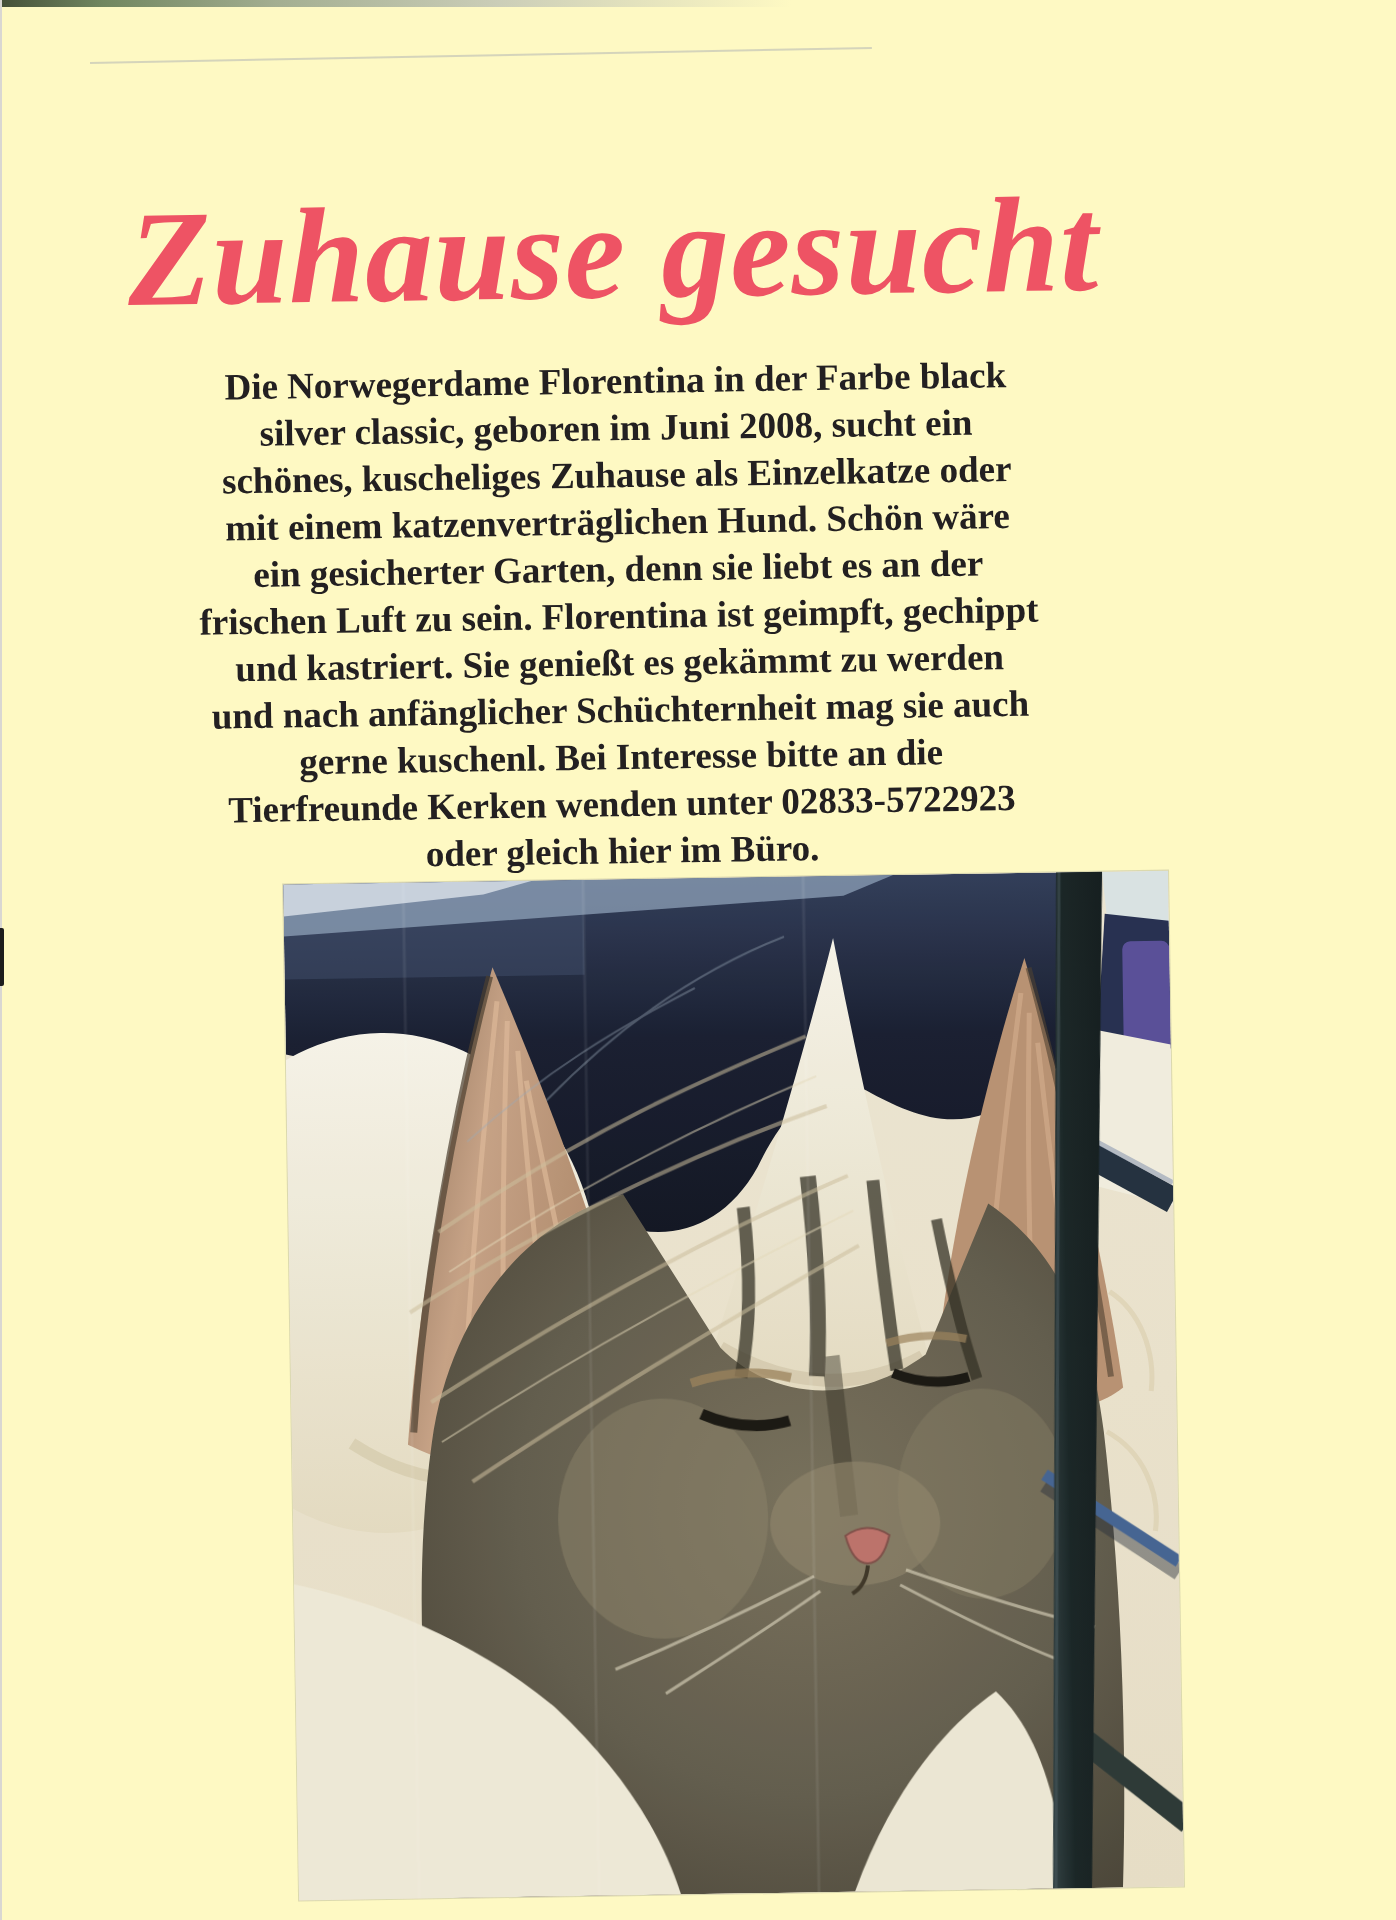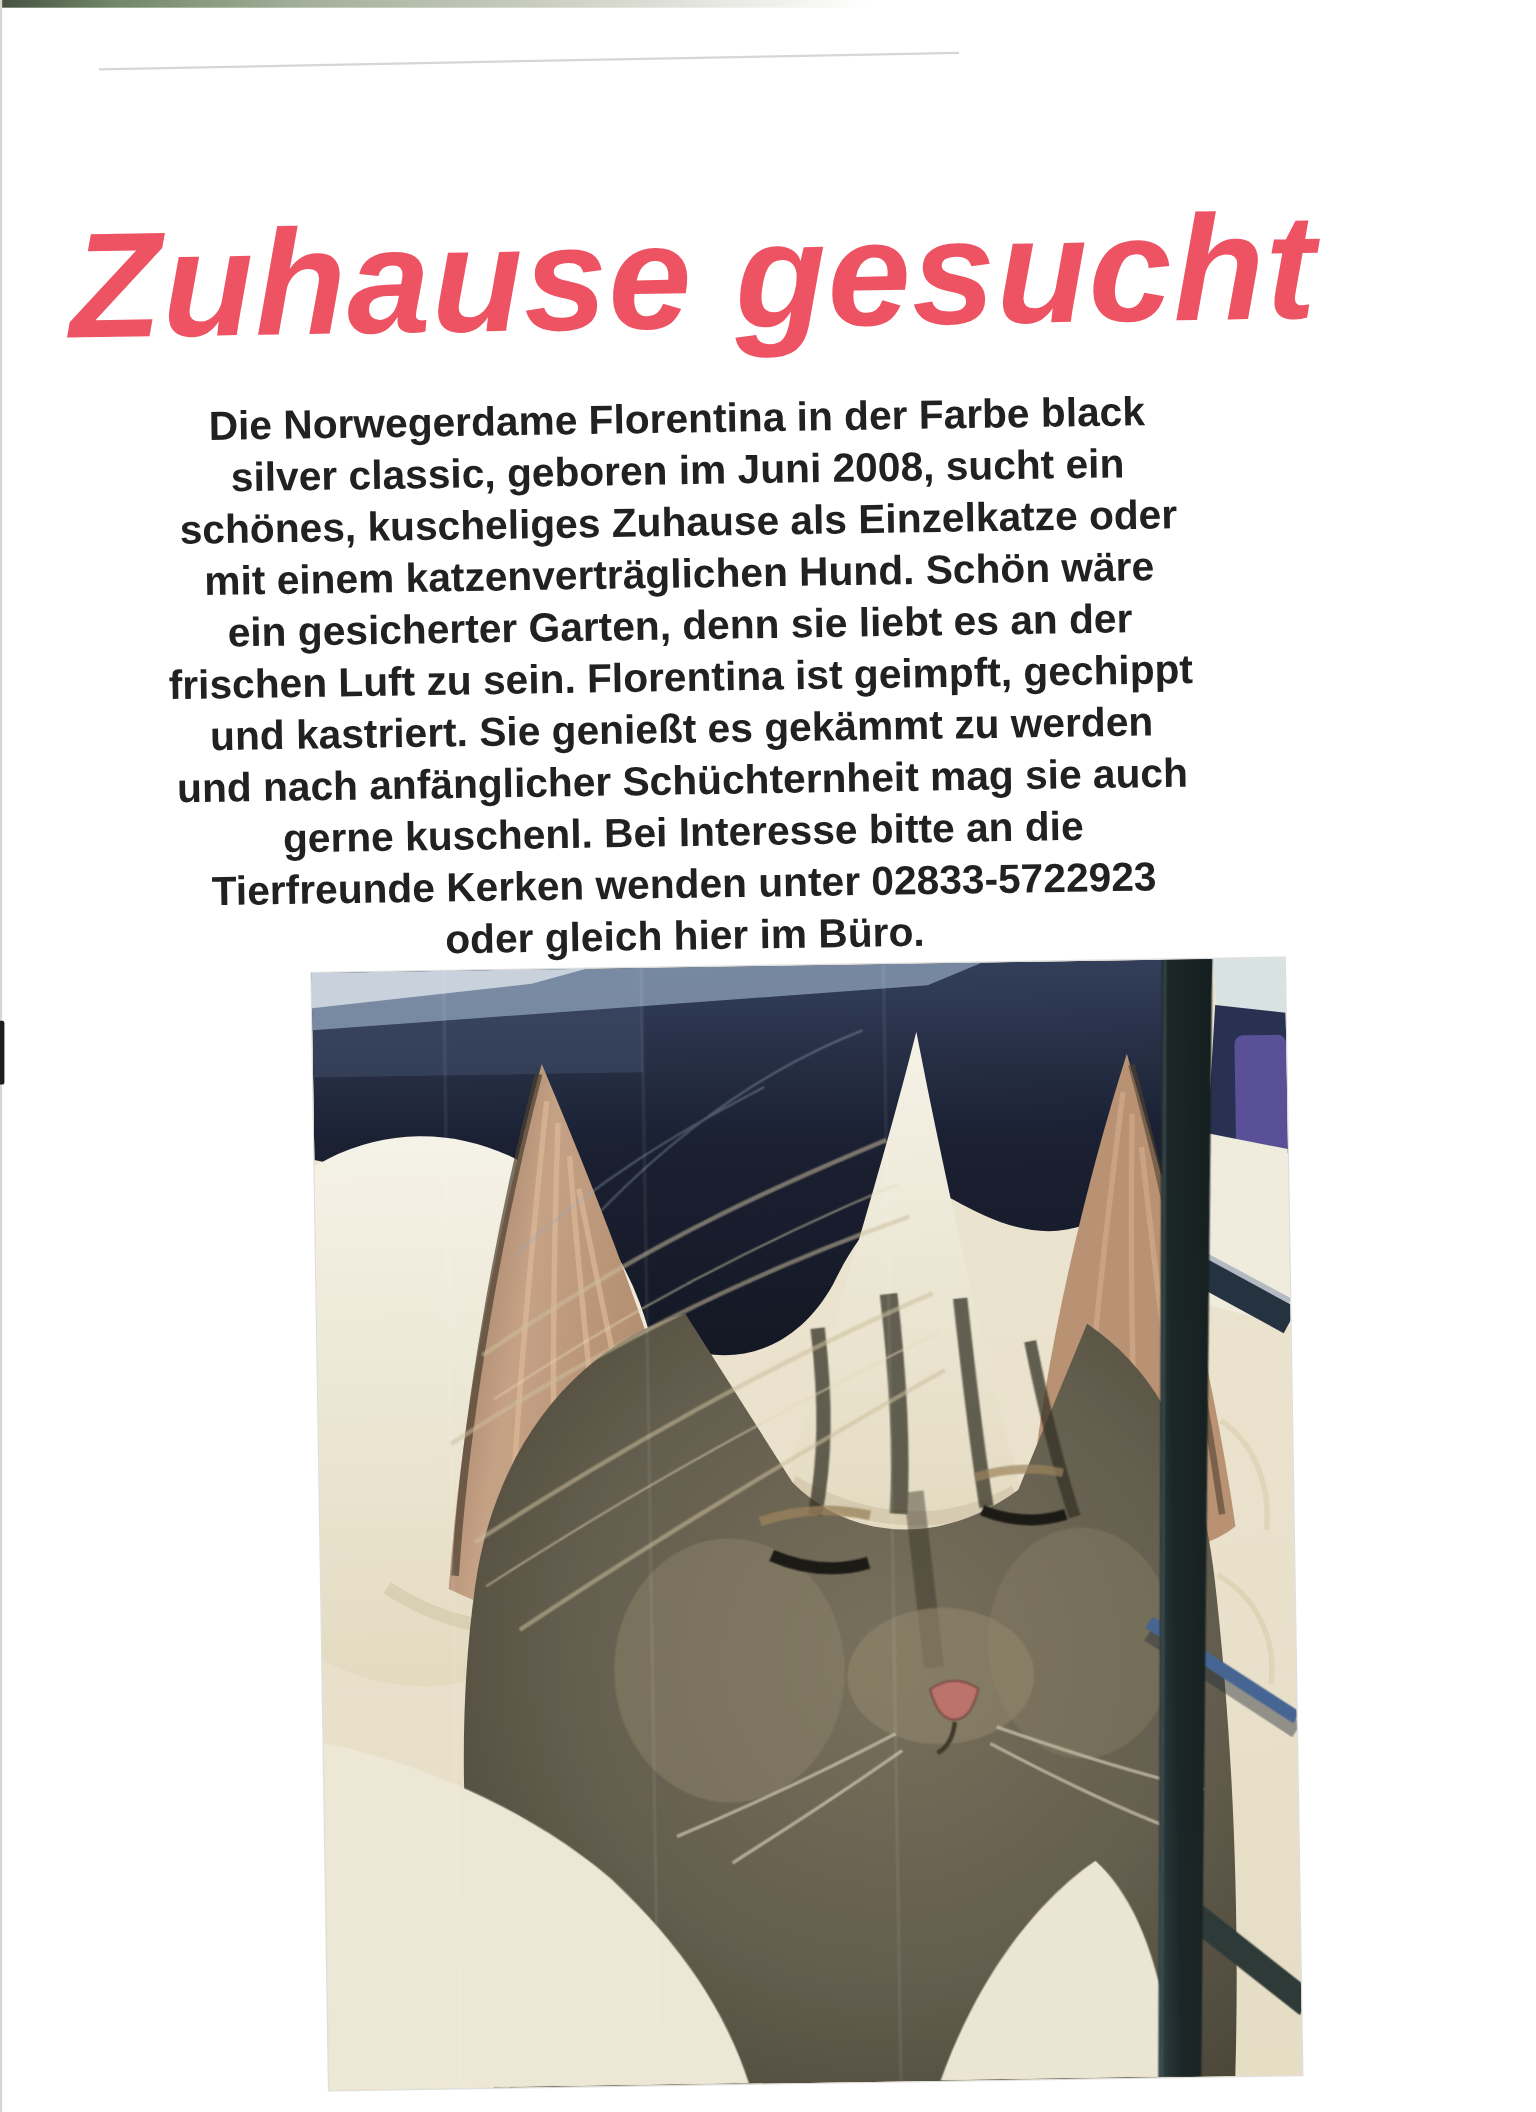--- a/index.html
+++ b/index.html
@@ -1,22 +1,22 @@
 <!DOCTYPE html>
 <html><head>
 <meta charset="utf-8">
 <style>
   html,body{margin:0;padding:0;background:#e8e8e8;}
   .page{
     position:relative;
     width:1396px;height:1920px;
     margin:0 auto;
-    background:#ffffff;
+    background:#fef9c3;
     overflow:hidden;
-    font-family:Liberation Sans, sans-serif;
+    font-family:Liberation Serif, serif;
   }
   
   .scan-content{
     position:absolute;inset:0;
     transform:rotate(-0.9deg);
     transform-origin:700px 1000px;
   }
   .poster-title{
     position:absolute;
     left:75px;top:182px;width:1100px;

